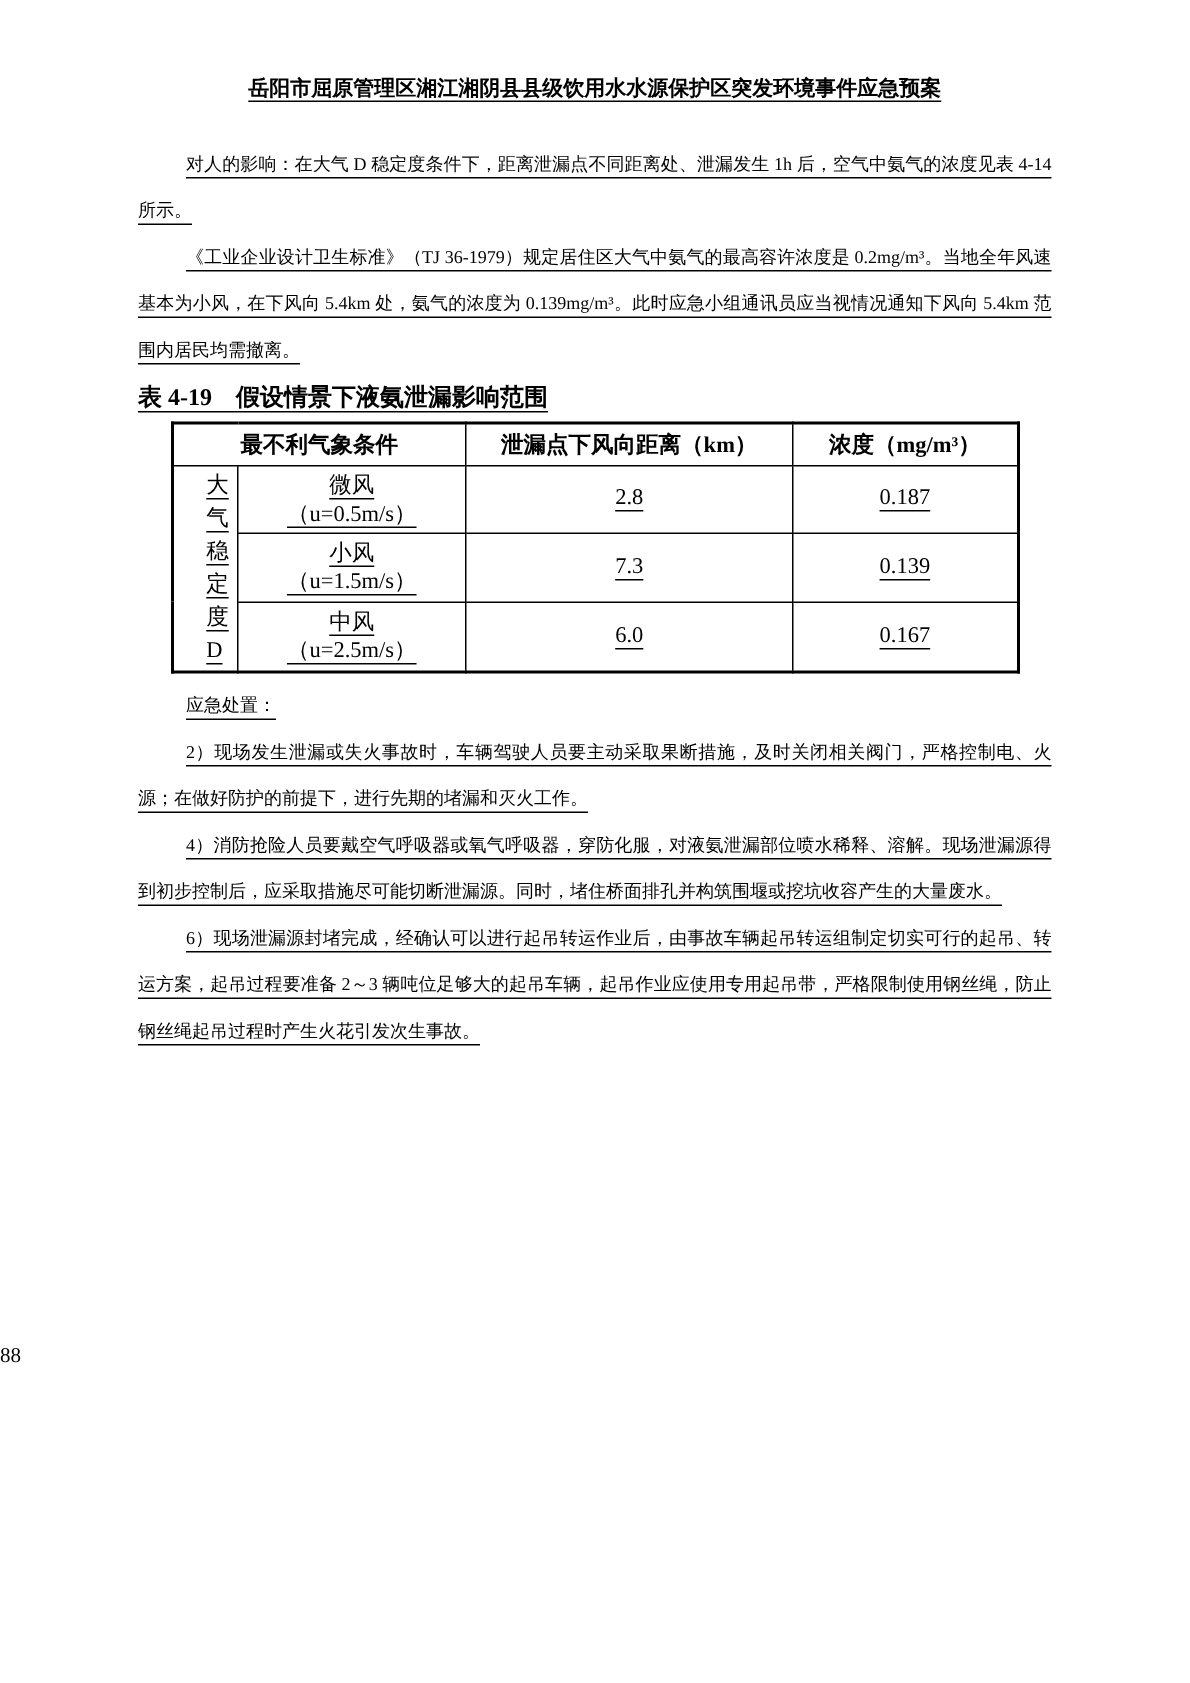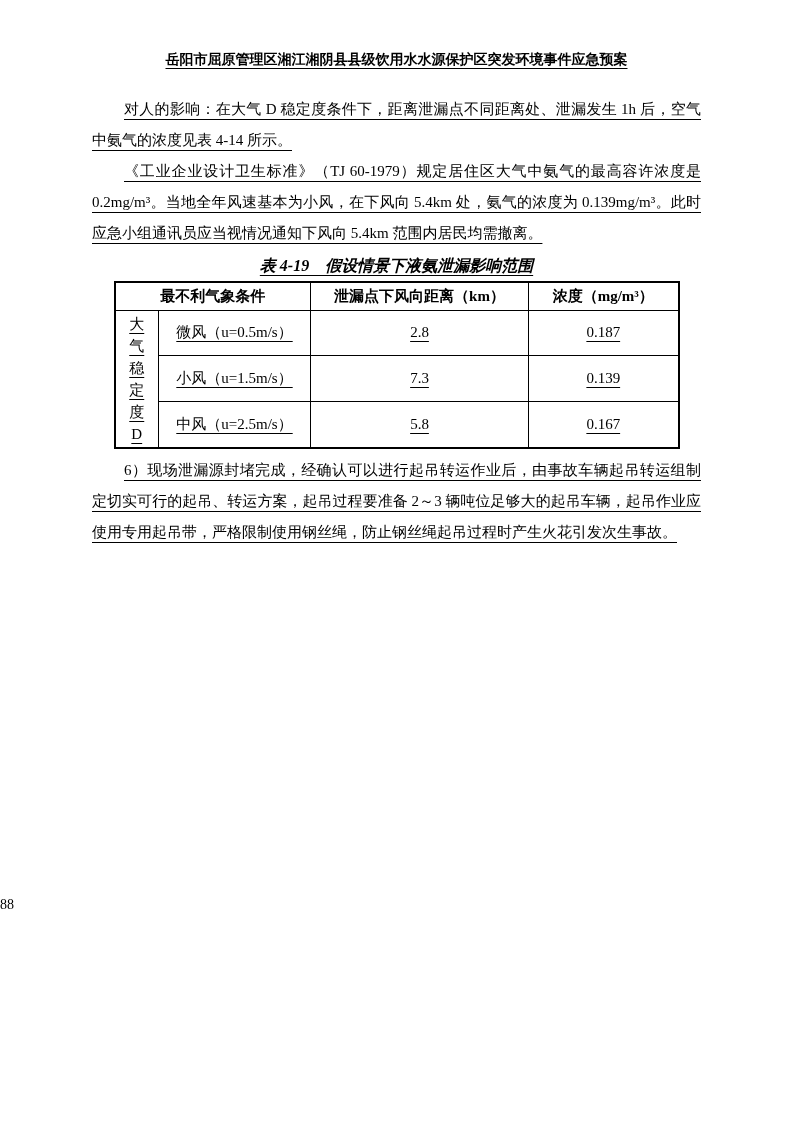--- a/index.html
+++ b/index.html
@@ -19,51 +19,49 @@
     text-align: center;
     font-size: 14px;
     font-weight: bold;
     text-decoration: underline;
     text-underline-offset: 4px;
     margin: 0 0 24px 0;
     line-height: 20px;
   }
   p.body-par {
     margin: 0;
-    font-size: 15px;
+    font-size: 12px;
     line-height: 31px;
     text-align: justify;
     text-indent: 32px;
     text-decoration: underline;
     text-underline-offset: 5px;
     text-decoration-thickness: 1px;
   }
   .table-title {
     margin: 6px 0 4px 0;
-    text-align: center;
     font-size: 16px;
     font-weight: bold;
     text-decoration: underline;
     text-underline-offset: 4px;
     line-height: 22px;
-    font-style: italic;
   }
   table.impact {
     border-collapse: collapse;
     border: 2px solid #000;
     margin: 0 auto 6px auto;
     table-layout: fixed;
     width: 566px;
   }
   table.impact th, table.impact td {
     border: 1px solid #000;
     font-size: 15px;
     text-align: center;
     vertical-align: middle;
-    padding: 2px 12px;
+    padding: 2px 22px;
     box-sizing: border-box;
   }
   table.impact th { font-weight: bold; height: 28px; }
   table.impact td { height: 26px; }
   td.rowlabel {
     width: 46px;
     text-align: left;
     padding-left: 6px;
     padding-right: 4px;
     line-height: 22px;
@@ -86,21 +84,21 @@
   }
 </style>
 </head>
 <body>
 
 <div class="page">
 
   <div class="doc-header">岳阳市屈原管理区湘江湘阴县县级饮用水水源保护区突发环境事件应急预案</div>
 
   <p class="body-par">对人的影响：在大气 D 稳定度条件下，距离泄漏点不同距离处、泄漏发生 1h 后，空气中氨气的浓度见表 4-14 所示。</p>
-  <p class="body-par">《工业企业设计卫生标准》（TJ 60-1979）规定居住区大气中氨气的最高容许浓度是 0.2mg/m³。当地全年风速基本为小风，在下风向 5.4km 处，氨气的浓度为 0.139mg/m³。此时应急小组通讯员应当视情况通知下风向 5.4km 范围内居民均需撤离。</p>
+  <p class="body-par">《工业企业设计卫生标准》（TJ 36-1979）规定居住区大气中氨气的最高容许浓度是 0.2mg/m³。当地全年风速基本为小风，在下风向 5.4km 处，氨气的浓度为 0.139mg/m³。此时应急小组通讯员应当视情况通知下风向 5.4km 范围内居民均需撤离。</p>
 
   <div class="table-title">表 4-19　假设情景下液氨泄漏影响范围</div>
 
   <table class="impact">
     <colgroup>
       <col class="c-label">
       <col class="c-cond">
       <col class="c-dist">
       <col class="c-conc">
     </colgroup>
@@ -116,23 +114,26 @@
       <td class="u">2.8</td>
       <td class="u">0.187</td>
     </tr>
     <tr>
       <td class="u">小风（u=1.5m/s）</td>
       <td class="u">7.3</td>
       <td class="u">0.139</td>
     </tr>
     <tr>
       <td class="u">中风（u=2.5m/s）</td>
-      <td class="u">5.8</td>
+      <td class="u">6.0</td>
       <td class="u">0.167</td>
     </tr>
   </tbody>
     </table>
 
+  <p class="body-par">应急处置：</p>
+  <p class="body-par">2）现场发生泄漏或失火事故时，车辆驾驶人员要主动采取果断措施，及时关闭相关阀门，严格控制电、火源；在做好防护的前提下，进行先期的堵漏和灭火工作。</p>
+  <p class="body-par">4）消防抢险人员要戴空气呼吸器或氧气呼吸器，穿防化服，对液氨泄漏部位喷水稀释、溶解。现场泄漏源得到初步控制后，应采取措施尽可能切断泄漏源。同时，堵住桥面排孔并构筑围堰或挖坑收容产生的大量废水。</p>
   <p class="body-par">6）现场泄漏源封堵完成，经确认可以进行起吊转运作业后，由事故车辆起吊转运组制定切实可行的起吊、转运方案，起吊过程要准备 2～3 辆吨位足够大的起吊车辆，起吊作业应使用专用起吊带，严格限制使用钢丝绳，防止钢丝绳起吊过程时产生火花引发次生事故。</p>
 
   <div class="page-number">88</div>
 
 </div>
 
 </body></html>

